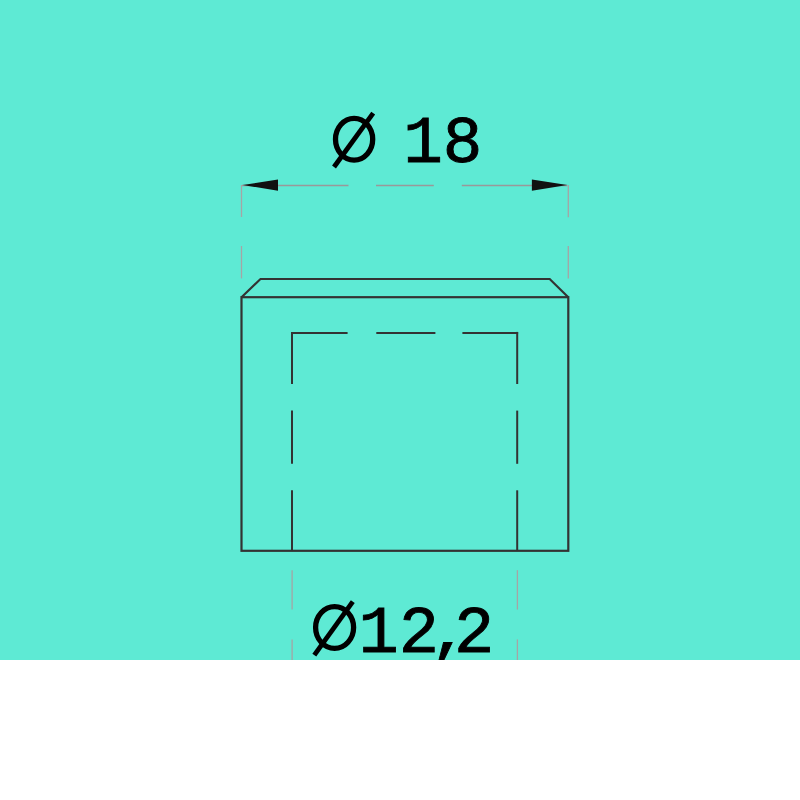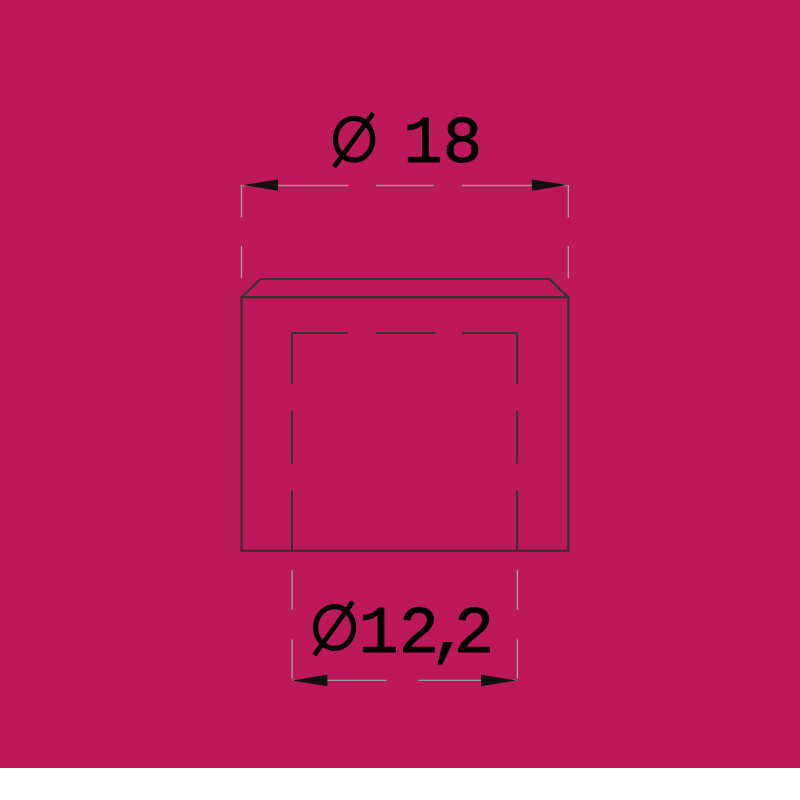--- a/index.html
+++ b/index.html
@@ -1,16 +1,16 @@
 <!DOCTYPE html>
 <html><head>
 <meta charset="utf-8">
 <style>
   html,body{margin:0;padding:0;background:#ffffff;}
-  .page{width:800px;height:768px;position:relative;background:#be185d;overflow:hidden;}
+  .page{width:800px;height:660px;position:relative;background:#5eead4;overflow:hidden;}
   text{font-family:"Liberation Mono", monospace;fill:#000000;stroke:#000000;stroke-width:0.9;}
 </style>
 </head>
 <body>
 <div class="page">
 <svg width="800" height="800" viewBox="0 0 800 800" xmlns="http://www.w3.org/2000/svg">
 
   <g stroke="#000" fill="none">
     <ellipse cx="354.1" cy="139.3" rx="18.6" ry="20.9" stroke-width="5.3"></ellipse>
     <line x1="334" y1="167" x2="373.2" y2="113.2" stroke-width="4.8"></line>

